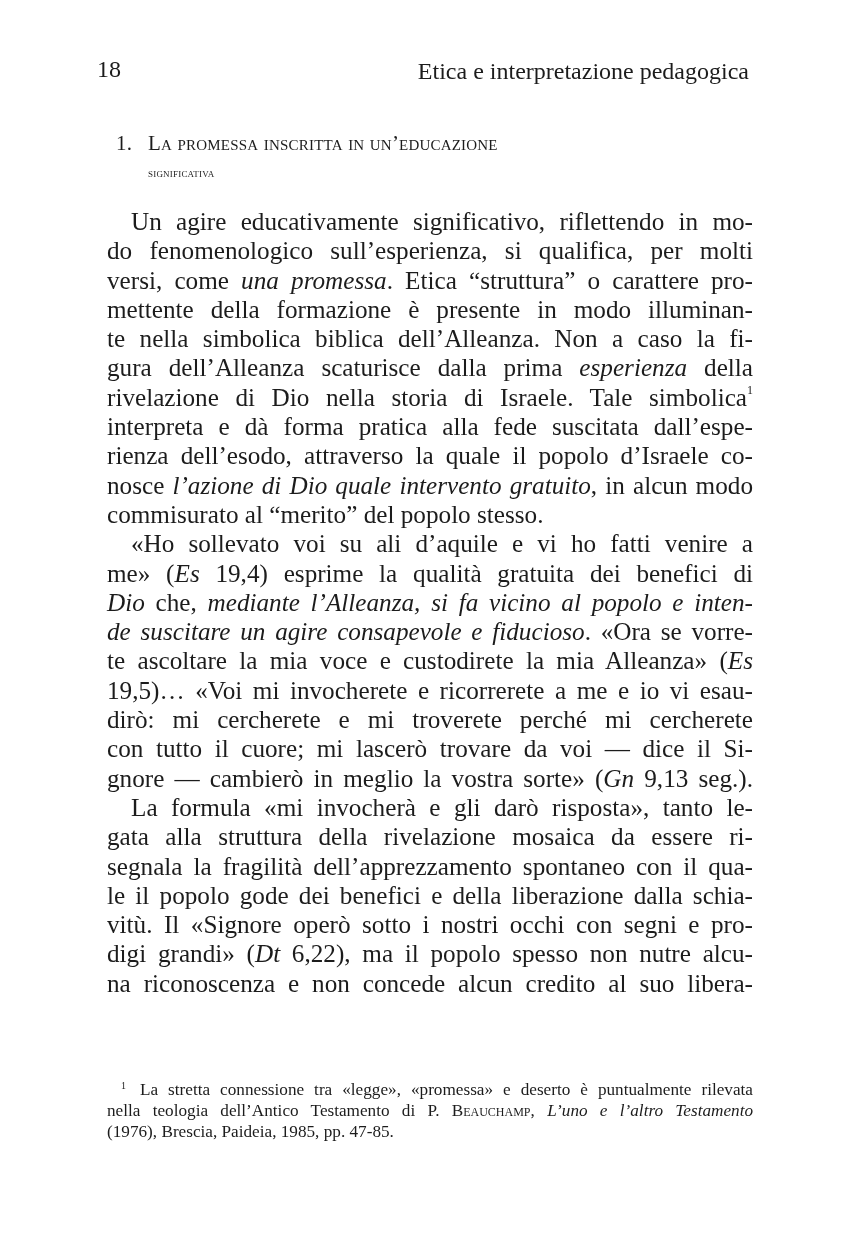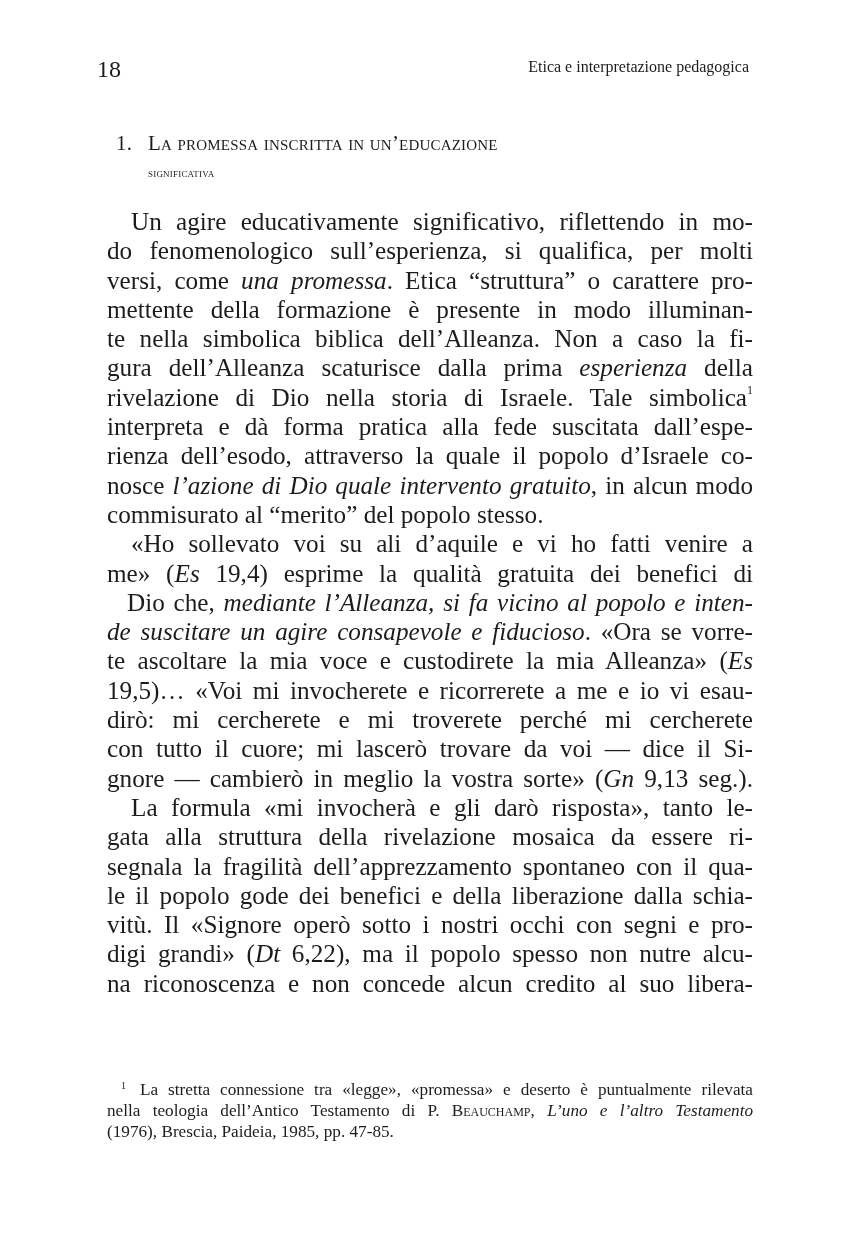--- a/index.html
+++ b/index.html
@@ -5,21 +5,21 @@
   html, body { margin: 0; padding: 0; background: #ffffff; }
   body {
     width: 856px; height: 1258px; position: relative; overflow: hidden;
     font-family: "Liberation Serif", "DejaVu Serif", serif;
     color: #1c1c1c;
   }
   .running-head {
     position: absolute; top: 56px; left: 97px; width: 652px; height: 30px;
   }
   .page-number { position: absolute; left: 0; top: 0; font-size: 24px; }
-  .running-title { position: absolute; right: 0; top: 2px; font-size: 16px; }
+  .running-title { position: absolute; right: 0; top: 2px; font-size: 24px; }
 
   .section-heading {
     position: absolute; top: 128px; left: 116px; width: 560px;
     font-size: 21px; line-height: 30px; letter-spacing: 0.2px;
   }
   .section-heading .num { display: inline-block; width: 32px; }
   .section-heading .sc { font-variant: small-caps; }
   .section-heading .line2 { padding-left: 32px; font-variant: small-caps; font-size: 13px; }
 
   .body-text {
@@ -63,21 +63,21 @@
     <span class="body-line"><span>mettente della formazione è presente in modo illuminan-</span></span>
     <span class="body-line"><span>te nella simbolica biblica dell’Alleanza. Non a caso la fi-</span></span>
     <span class="body-line"><span>gura dell’Alleanza scaturisce dalla prima </span><span style="font-style: italic;">esperienza</span><span> della</span></span>
     <span class="body-line"><span>rivelazione di Dio nella storia di Israele. Tale simbolica</span><sup>1</sup></span>
     <span class="body-line"><span>interpreta e dà forma pratica alla fede suscitata dall’espe-</span></span>
     <span class="body-line"><span>rienza dell’esodo, attraverso la quale il popolo d’Israele co-</span></span>
     <span class="body-line"><span>nosce </span><span style="font-style: italic;">l’azione di Dio quale intervento gratuito</span><span>, in alcun modo</span></span>
     <span class="body-line last"><span>commisurato al “merito” del popolo stesso.</span></span>
     <span class="body-line indent"><span>«Ho sollevato voi su ali d’aquile e vi ho fatti venire a</span></span>
     <span class="body-line"><span>me» (</span><span style="font-style: italic;">Es</span><span> 19,4) esprime la qualità gratuita dei benefici di</span></span>
-    <span class="body-line"><span style=" margin-left: 20px;">Dio</span><span> che, </span><span style="font-style: italic;">mediante l’Alleanza, si fa vicino al popolo e inten-</span></span>
+    <span class="body-line"><span style="font-style: italic;">Dio</span><span> che, </span><span style="font-style: italic;">mediante l’Alleanza, si fa vicino al popolo e inten-</span></span>
     <span class="body-line"><span style="font-style: italic;">de suscitare un agire consapevole e fiducioso</span><span>. «Ora se vorre-</span></span>
     <span class="body-line"><span>te ascoltare la mia voce e custodirete la mia Alleanza» (</span><span style="font-style: italic;">Es</span></span>
     <span class="body-line"><span>19,5)… «Voi mi invocherete e ricorrerete a me e io vi esau-</span></span>
     <span class="body-line"><span>dirò: mi cercherete e mi troverete perché mi cercherete</span></span>
     <span class="body-line"><span>con tutto il cuore; mi lascerò trovare da voi — dice il Si-</span></span>
     <span class="body-line"><span>gnore — cambierò in meglio la vostra sorte» (</span><span style="font-style: italic;">Gn</span><span> 9,13 seg.).</span></span>
     <span class="body-line indent"><span>La formula «mi invocherà e gli darò risposta», tanto le-</span></span>
     <span class="body-line"><span>gata alla struttura della rivelazione mosaica da essere ri-</span></span>
     <span class="body-line"><span>segnala la fragilità dell’apprezzamento spontaneo con il qua-</span></span>
     <span class="body-line"><span>le il popolo gode dei benefici e della liberazione dalla schia-</span></span>

